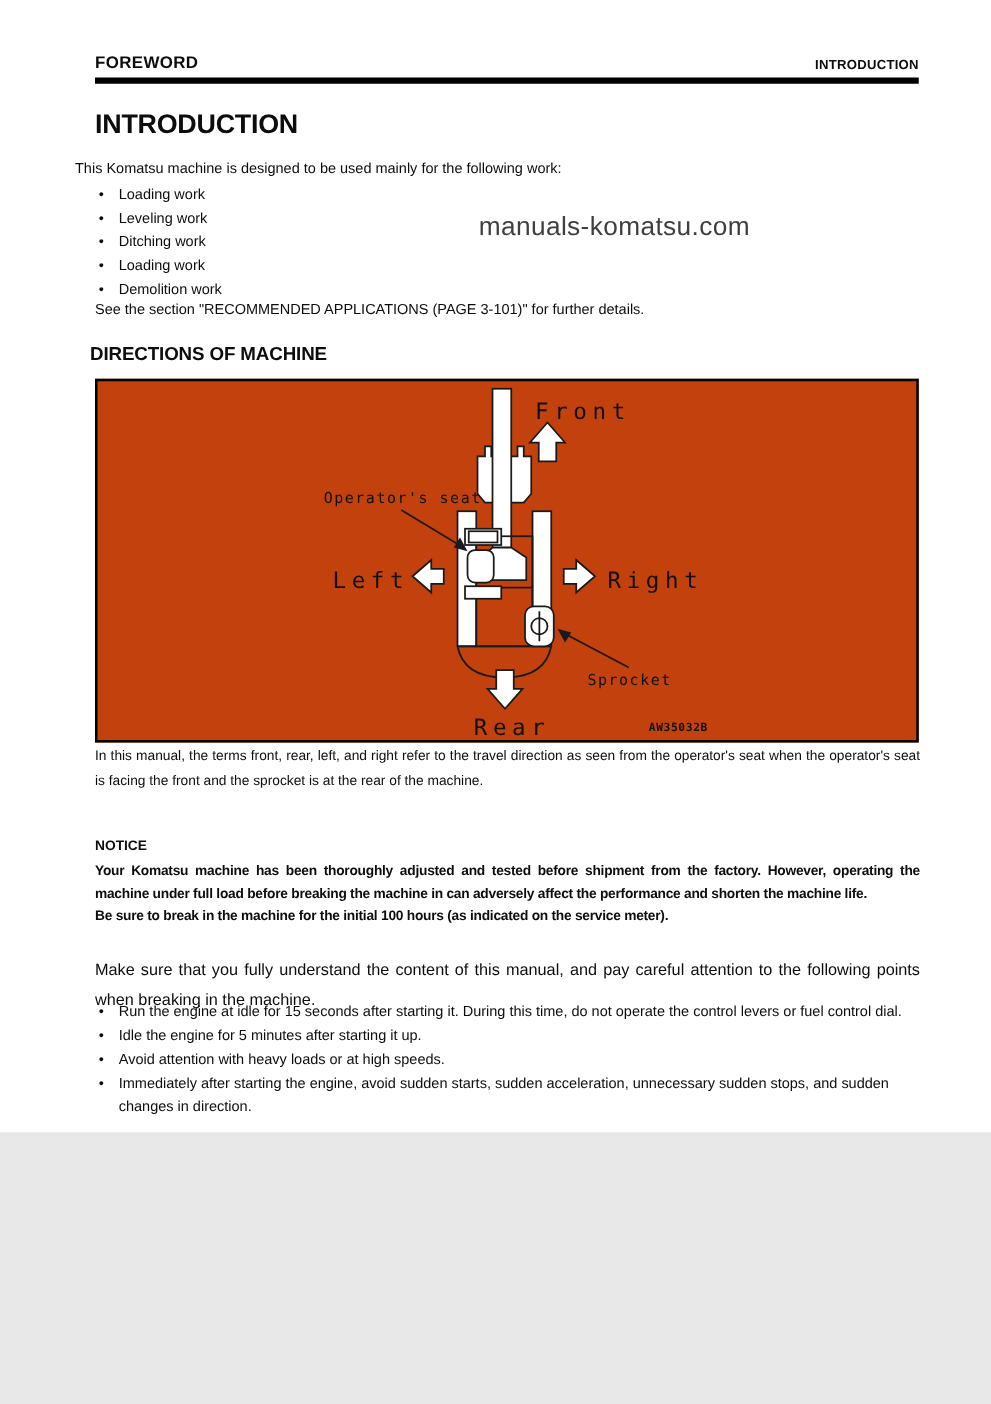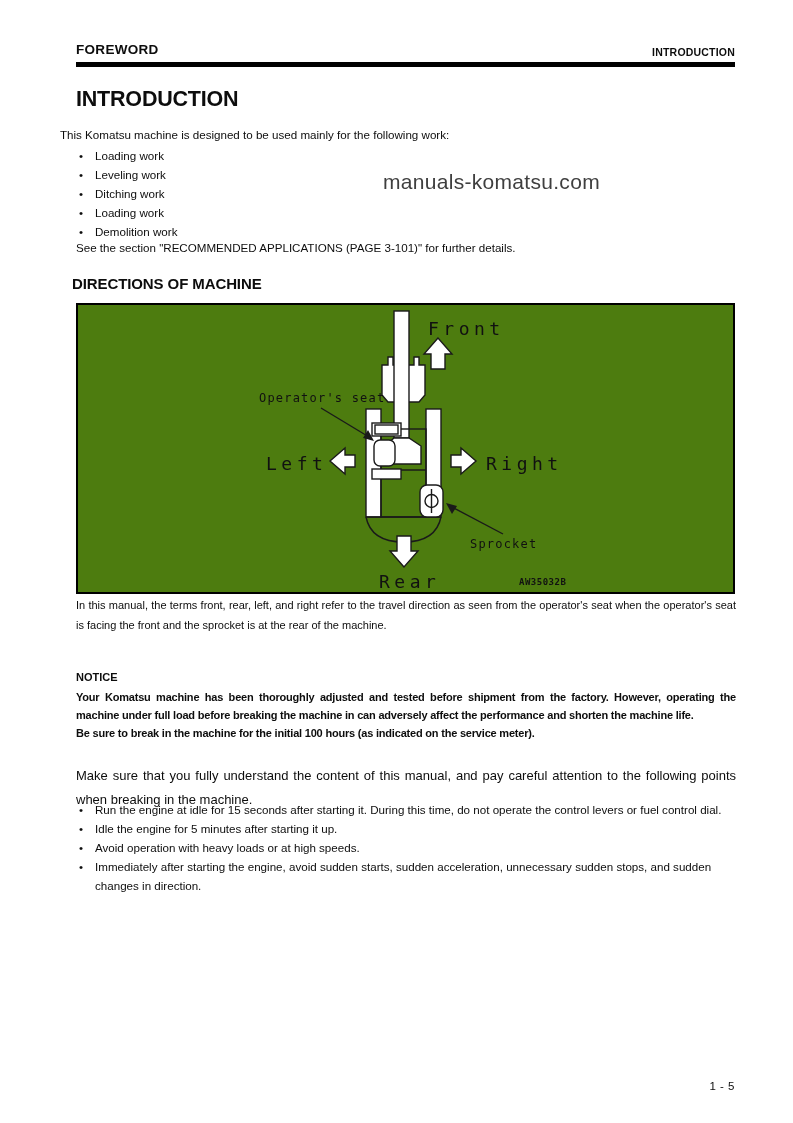--- a/index.html
+++ b/index.html
@@ -1,37 +1,37 @@
 <!DOCTYPE html>
 <html><head>
 <meta charset="utf-8">
 <style>
   html,body{margin:0;padding:0;background:#e8e8e8;}
   .page{
-    position:relative;width:793px;height:1123px;background:#ffffff;
+    position:relative;width:793px;height:906px;background:#ffffff;
     font-family:"Liberation Sans", sans-serif;color:#0d0d0d;overflow:hidden;
     margin:0 auto;
   }
   .abs{position:absolute;}
   
   .hdr-left{left:76px;top:42px;font-size:13.5px;font-weight:bold;letter-spacing:.3px;}
   .hdr-right{left:76px;top:46px;width:659px;text-align:right;font-size:10.5px;font-weight:bold;letter-spacing:.2px;}
   .hdr-bar{left:76px;top:62px;width:659px;height:5px;background:#000;}
   
   .page-title{left:76px;top:87px;font-size:21.5px;font-weight:bold;letter-spacing:-.2px;}
   .lead{left:60px;top:126px;width:659px;font-size:11.6px;line-height:17px;}
   .intro-bullets{left:76px;top:146px;width:659px;}
   .see-also{left:76px;top:241px;width:659px;font-size:11.6px;}
   .watermark{left:383px;top:170px;font-size:21px;color:#3f3f3f;letter-spacing:.3px;}
   
   .sec-title{font-size:15px;font-weight:bold;letter-spacing:-.1px;}
   .sec1-title{left:72px;top:275px;}
   .sec2-title{left:76px;top:646px;}
   
-  .figure{left:76px;top:303px;width:655px;height:287px;border:2px solid #000;background:#4d7c0f;}
+  .figure{left:76px;top:303px;width:655px;height:287px;border:2px solid #000;background:#c2410c;}
   .figure svg{display:block;}
   
   .caption{left:76px;top:596px;width:660px;font-size:11px;line-height:19.5px;text-align:justify;}
   .notice-label{left:76px;top:671px;font-size:11px;font-weight:bold;}
   .notice-block{left:76px;top:688px;width:660px;}
   .notice-block p{margin:0;font-size:11px;font-weight:bold;line-height:18px;text-align:justify;letter-spacing:-.2px;}
   .makesure{left:76px;top:764px;width:660px;font-size:13px;line-height:24px;text-align:justify;}
   .main-bullets{left:76px;top:800px;width:660px;}
   
   ul.blist{list-style:none;margin:0;padding:0;}
@@ -149,21 +149,21 @@
     <li>
         <span class="blt">•</span>
         <span class="btxt">Run the engine at idle for 15 seconds after starting it. During this time, do not operate the control levers or fuel control dial.</span>
       </li>
     <li>
         <span class="blt">•</span>
         <span class="btxt">Idle the engine for 5 minutes after starting it up.</span>
       </li>
     <li>
         <span class="blt">•</span>
-        <span class="btxt">Avoid operation with heavy loads or at high speeds.</span>
+        <span class="btxt">Avoid attention with heavy loads or at high speeds.</span>
       </li>
     <li>
         <span class="blt">•</span>
         <span class="btxt">Immediately after starting the engine, avoid sudden starts, sudden acceleration, unnecessary sudden stops, and sudden changes in direction.</span>
       </li>
   </ul>
 
   <div class="abs footer">1 - 5</div>
 
 </div>

